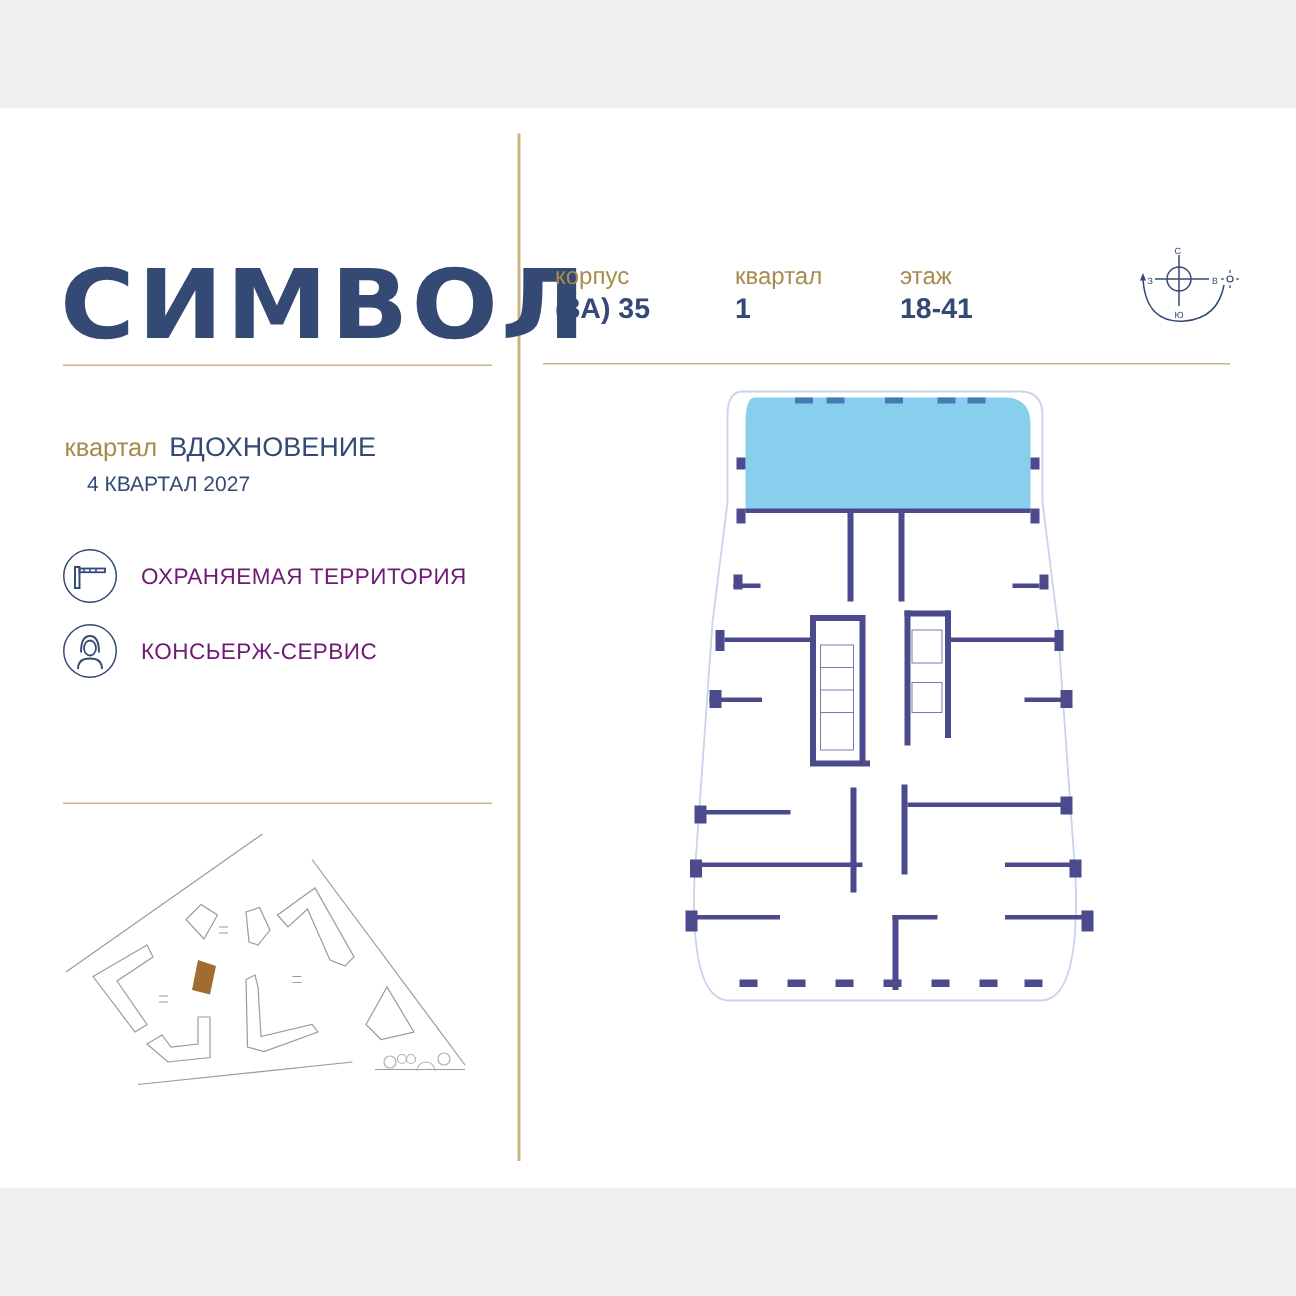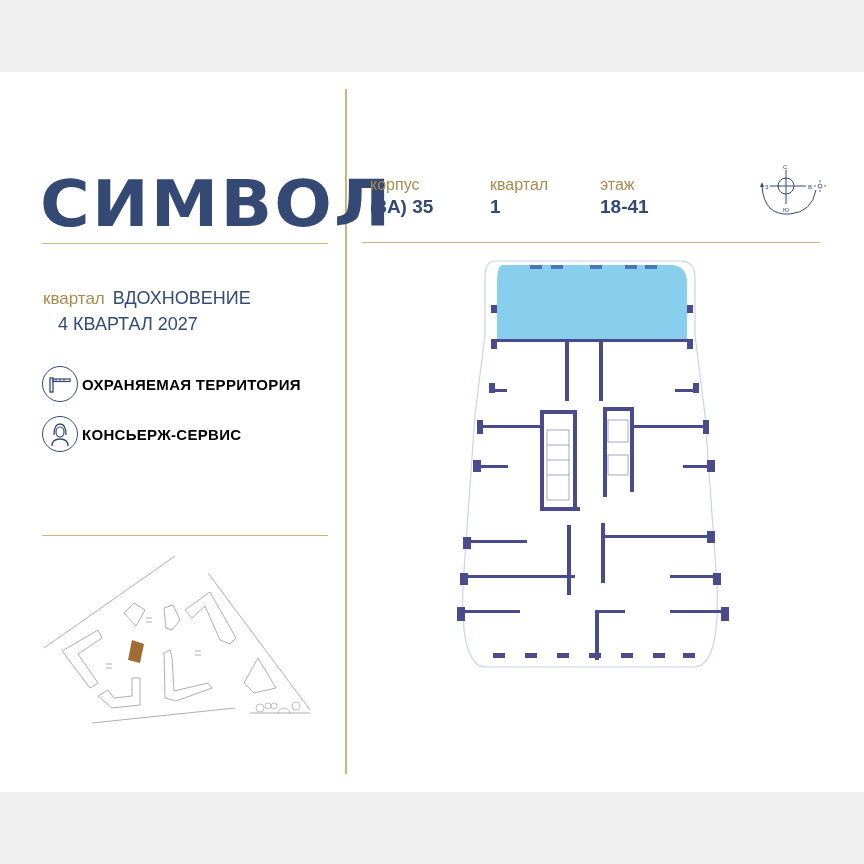--- a/index.html
+++ b/index.html
@@ -3,24 +3,24 @@
 <meta charset="utf-8">
 <style>
   html, body { margin:0; padding:0; }
   body { width:864px; height:864px; background:#efefef; position:relative; overflow:hidden; font-family:"Liberation Sans", sans-serif; }
   .card { position:absolute; left:0; top:72px; width:864px; height:720px; background:#ffffff; }
   .vdiv { position:absolute; left:345px; top:89px; width:2px; height:685px; background:#c9b57e; }
   .logo { position:absolute; left:40px; top:170px; font-size:64px; font-weight:bold; color:#344a74; letter-spacing:2px; line-height:68px; font-family:"DejaVu Sans", sans-serif; transform:scaleX(1.06); transform-origin:left; }
   .hr-left1 { position:absolute; left:42px; top:243px; width:286px; height:1px; background:#c9b57e; }
   .subtitle { position:absolute; left:43px; top:252px; font-size:18px; color:#344a74;margin-top:36px; }
   .subtitle .q { color:#a88c4e; font-size:17px; margin-right:8px; }
-  .date { position:absolute; left:58px; top:314px; font-size:18px; color:#344a74; }
+  .date { position:absolute; left:58px; top:314px; font-size:14px; color:#344a74; }
   .feat { position:absolute; left:42px; display:flex; align-items:center; }
   .feat .ico { width:36px; height:36px; border:1.5px solid #344a74; border-radius:50%; box-sizing:border-box; display:flex; align-items:center; justify-content:center; }
-  .feat .lbl { margin-left:4px; font-size:15px; color:#000000; letter-spacing:0.3px;font-weight:bold; }
+  .feat .lbl { margin-left:16px; font-size:15px; color:#701a75; letter-spacing:0.3px; }
   .hr-left2 { position:absolute; left:42px; top:535px; width:286px; height:1px; background:#c9b57e; }
   .map { position:absolute; left:40px; top:548px; width:280px; height:180px; }
   .hdr { position:absolute; top:176px; text-align:left; }
   .hdr .k { color:#a88c4e; font-size:16px; }
   .hdr .v { color:#344a74; font-size:19px; margin-top:2px;font-weight:bold; }
   .hr-right { position:absolute; left:362px; top:242px; width:458px; height:1px; background:#c9b57e; }
   .compass { position:absolute; left:750px; top:160px; width:80px; height:60px; }
   .plan { position:absolute; left:455px; top:255px; width:275px; height:420px; }
 </style>
 </head>

